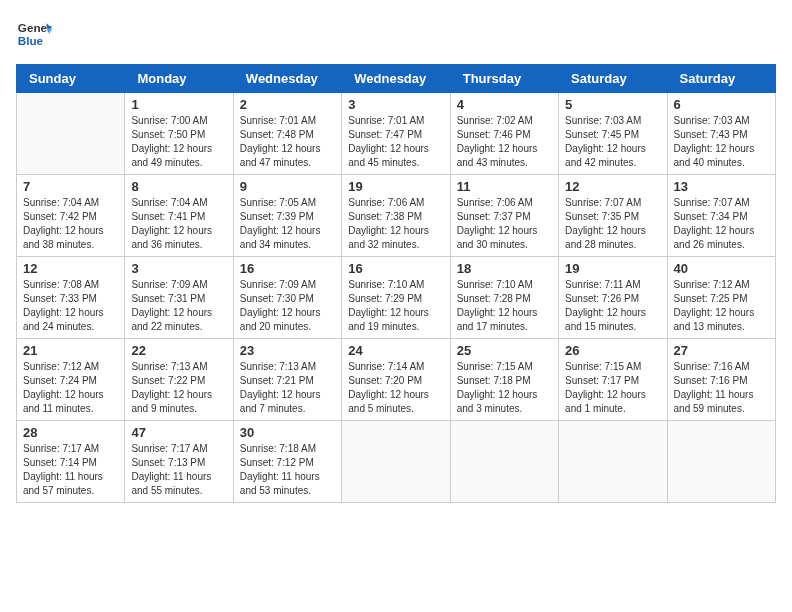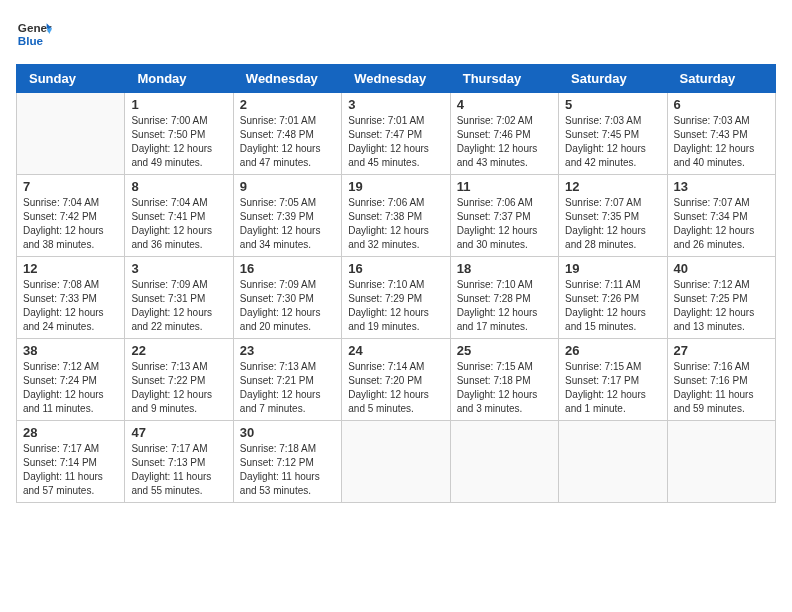--- a/index.html
+++ b/index.html
@@ -191,21 +191,21 @@
           <span class="day-number">19</span>
           <div class="day-info">Sunrise: 7:11 AM<br>Sunset: 7:26 PM<br>Daylight: 12 hours and 15 minutes.</div>
         </td>
         <td>
           <span class="day-number">40</span>
           <div class="day-info">Sunrise: 7:12 AM<br>Sunset: 7:25 PM<br>Daylight: 12 hours and 13 minutes.</div>
         </td>
       </tr>
       <tr>
         <td>
-          <span class="day-number">38</span>
+          <span class="day-number">21</span>
           <div class="day-info">Sunrise: 7:12 AM<br>Sunset: 7:24 PM<br>Daylight: 12 hours and 11 minutes.</div>
         </td>
         <td>
           <span class="day-number">22</span>
           <div class="day-info">Sunrise: 7:13 AM<br>Sunset: 7:22 PM<br>Daylight: 12 hours and 9 minutes.</div>
         </td>
         <td>
           <span class="day-number">23</span>
           <div class="day-info">Sunrise: 7:13 AM<br>Sunset: 7:21 PM<br>Daylight: 12 hours and 7 minutes.</div>
         </td>

